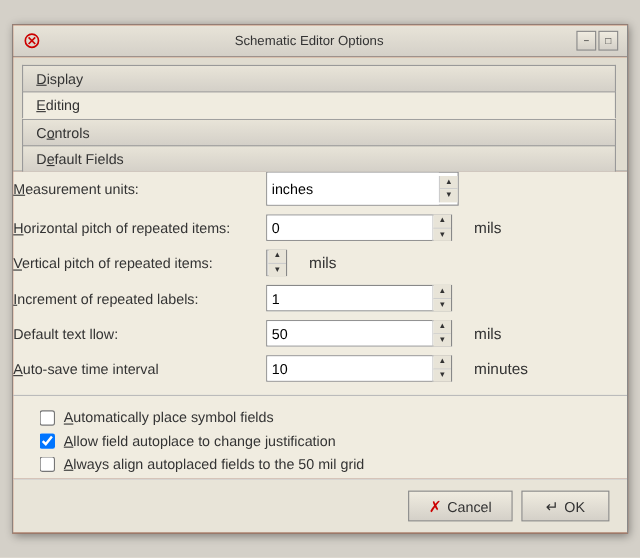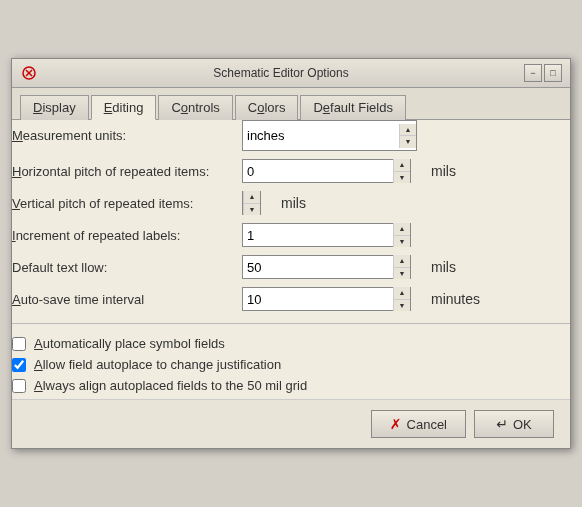--- a/index.html
+++ b/index.html
@@ -56,20 +56,21 @@
       height: 18px;
       display: flex;
       align-items: center;
       justify-content: center;
     }
     .tabs {
       display: flex;
       padding: 6px 8px 0 8px;
       border-bottom: 1px solid #999;
       background: #e0dcd0;
+      flex-direction: column;
     }
     .tab {
       padding: 4px 12px;
       border: 1px solid #999;
       border-bottom: none;
       background: linear-gradient(to bottom, #e8e4d8, #d4d0c8);
       cursor: pointer;
       font-size: 13px;
       color: #333;
       margin-right: 2px;
@@ -198,20 +199,21 @@
     .separator {
       border: none;
       border-top: 1px solid #bbb;
       margin: 12px 0;
     }
     .checkbox-row {
       display: flex;
       align-items: center;
       margin-bottom: 6px;
       gap: 8px;
+      margin-left: 24px;
     }
     .checkbox-row input[type="checkbox"] {
       width: 14px;
       height: 14px;
       cursor: pointer;
       margin: 0;
     }
     .checkbox-label {
       color: #333;
       font-size: 13px;
@@ -267,23 +269,20 @@
 
   <div class="tabs">
     <div class="tab">
       <span>D</span>isplay
     </div>
     <div class="tab active">
       <span>E</span>diting
     </div>
     <div class="tab">
       C<span>o</span>ntrols
-    </div>
-    <div class="tab">
-      C<span>o</span>lors
     </div>
     <div class="tab">
       D<span>e</span>fault Fields
     </div>
   </div>
 
   <div class="content">
 
     <div class="form-row">
       <div class="form-label">

